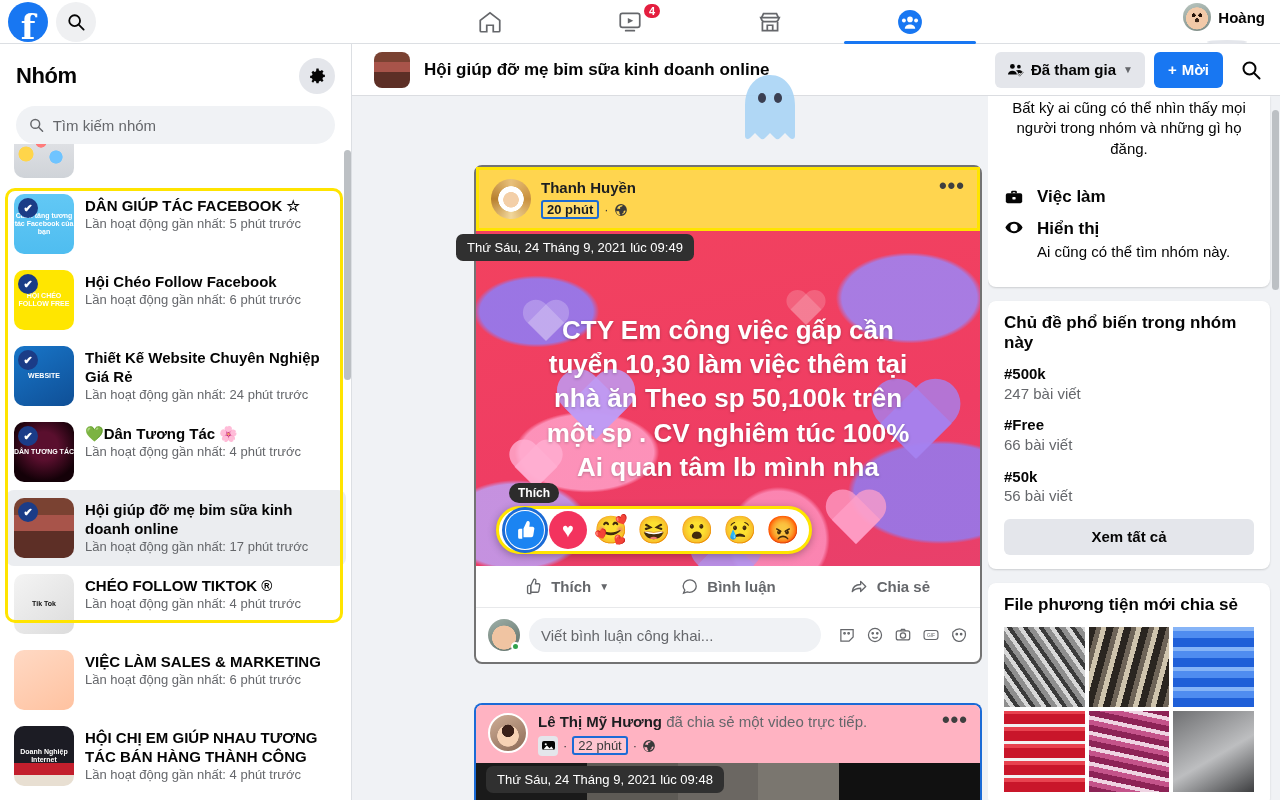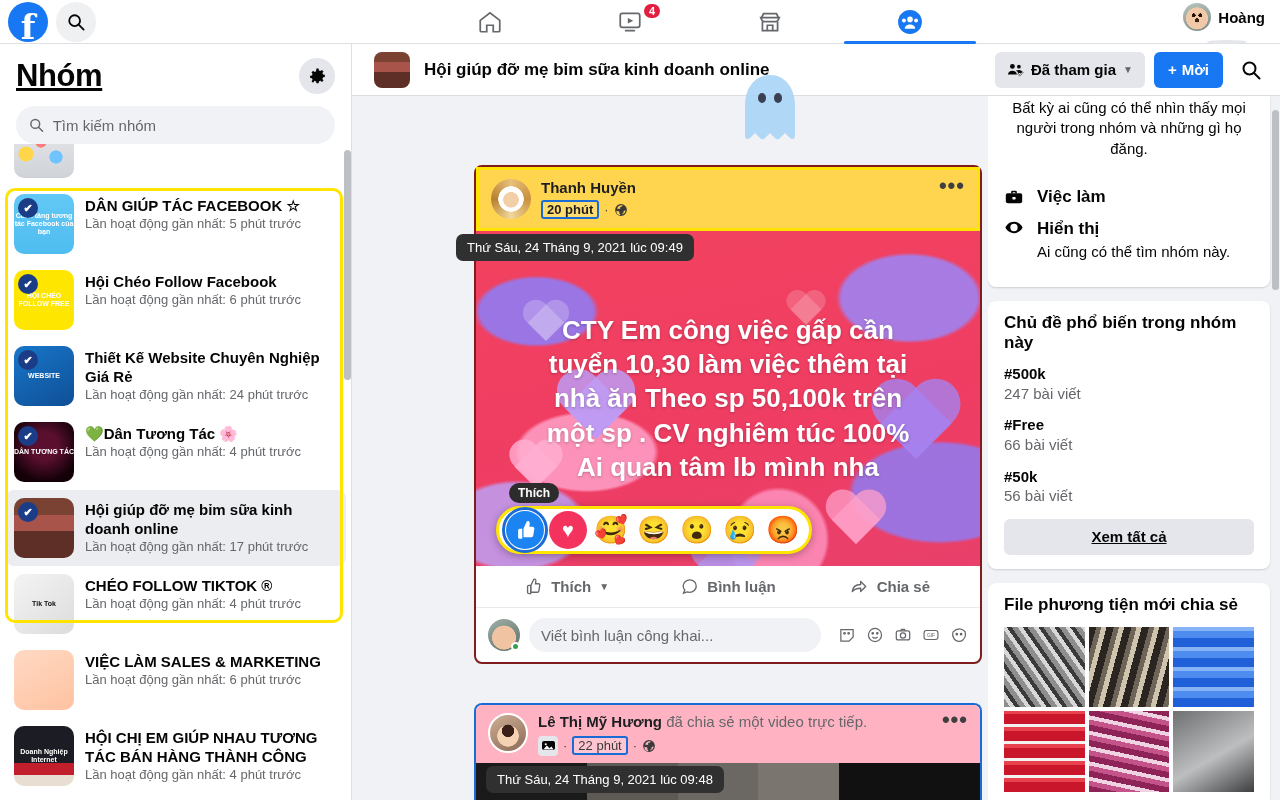--- a/index.html
+++ b/index.html
@@ -83,21 +83,21 @@
     position: absolute; top: 44px; left: 0;
     width: 352px; height: 756px;
     background: #fff;
     border-right: 1px solid #dcdfe3;
     overflow: hidden;
   }
   .sb-head {
     display: flex; align-items: center; justify-content: space-between;
     padding: 14px 16px 6px 16px;
   }
-  .sb-title { font-size: 31px; font-weight: bold; letter-spacing: -0.4px; text-decoration: underline; }
+  .sb-title { font-size: 22px; font-weight: bold; letter-spacing: -0.4px; }
   .sb-gear {
     width: 36px; height: 36px; border-radius: 50%;
     background: #e4e6eb; display: flex; align-items: center; justify-content: center;
     cursor: pointer;
   }
   .sb-searchbox {
     margin: 6px 16px 6px 16px; height: 38px;
     background: #f0f2f5; border-radius: 19px;
     display: flex; align-items: center; gap: 9px; padding: 4px 13px;
   }
@@ -216,21 +216,21 @@
     display: flex; align-items: center; padding: 0 12px;
     font-size: 15px; color: #65676b;
     border: 2px solid #ffe400;
   }
   .c-icons { display: flex; align-items: center; gap: 10px; padding-left: 8px; color: #65676b; }
 
   
   .post {
     position: absolute; left: 474px; top: 165px; width: 508px;
     background: #fff; border-radius: 8px;
-    border: 2px solid #7f1d1d;
+    border: 2px solid #737373;
     z-index: 20;
   }
   .post-head {
     background: #ffd54f; border: 3px solid #ffe400;
     display: flex; align-items: flex-start; padding: 9px 12px;
     position: relative;
   }
   .p-av {
     width: 40px; height: 40px; border-radius: 50%; flex-shrink: 0;
     background:
@@ -377,21 +377,21 @@
   .priv-icon { width: 20px; flex-shrink: 0; display: flex; justify-content: center; padding-top: 2px; }
   .priv-title { font-size: 17px; font-weight: 600; line-height: 1.2; }
   .priv-sub { font-size: 15px; color: #050505; margin-top: 2px; line-height: 1.3; }
   .rtitle { font-size: 17px; font-weight: bold; margin-bottom: 12px; }
   .topic { margin-bottom: 13px; }
   .topic-tag { font-size: 15px; font-weight: bold; color: #050505; line-height: 1.25; }
   .topic-count { font-size: 15px; color: #65676b; line-height: 1.3; }
   .see-all {
     background: #e4e6eb; border-radius: 6px; height: 36px;
     display: flex; align-items: center; justify-content: center;
-    font-size: 15px; font-weight: 600; cursor: pointer; margin-top: 4px; text-decoration: underline;
+    font-size: 15px; font-weight: 600; cursor: pointer; margin-top: 4px;
   }
   .media-grid { display: grid; grid-template-columns: repeat(3, 1fr); gap: 4px; }
   .media-tile { aspect-ratio: 1/1; background-size: cover; background-position: center; cursor: pointer; }
   .m1 { background: repeating-linear-gradient(55deg,#8e8e8e 0 5px,#d8d8d8 5px 9px,#3a3a3a 9px 13px), radial-gradient(circle at 72% 28%, #c01830 0 22%, transparent 23%); }
   .m2 { background: repeating-linear-gradient(105deg,#2a2520 0 7px,#6e6458 7px 12px,#cfc4ad 12px 17px), linear-gradient(#c8b27a,#8d7a4e); }
   .m3 { background: repeating-linear-gradient(0deg,#1f5fd8 0 9px,#4f8cf0 9px 16px,#86b4f7 16px 20px); }
   .m4 { background: repeating-linear-gradient(0deg,#c9162a 0 10px,#e8424f 10px 14px,#f2f2f2 14px 17px); }
   .m5 { background: repeating-linear-gradient(12deg,#8d2356 0 6px,#c4538a 6px 11px,#efd3e2 11px 15px); }
   .m6 { background: linear-gradient(150deg,#6f7072,#bdbec0 55%,#3d3e40), repeating-linear-gradient(70deg,#000 0 3px,#fff 3px 6px); }
 

